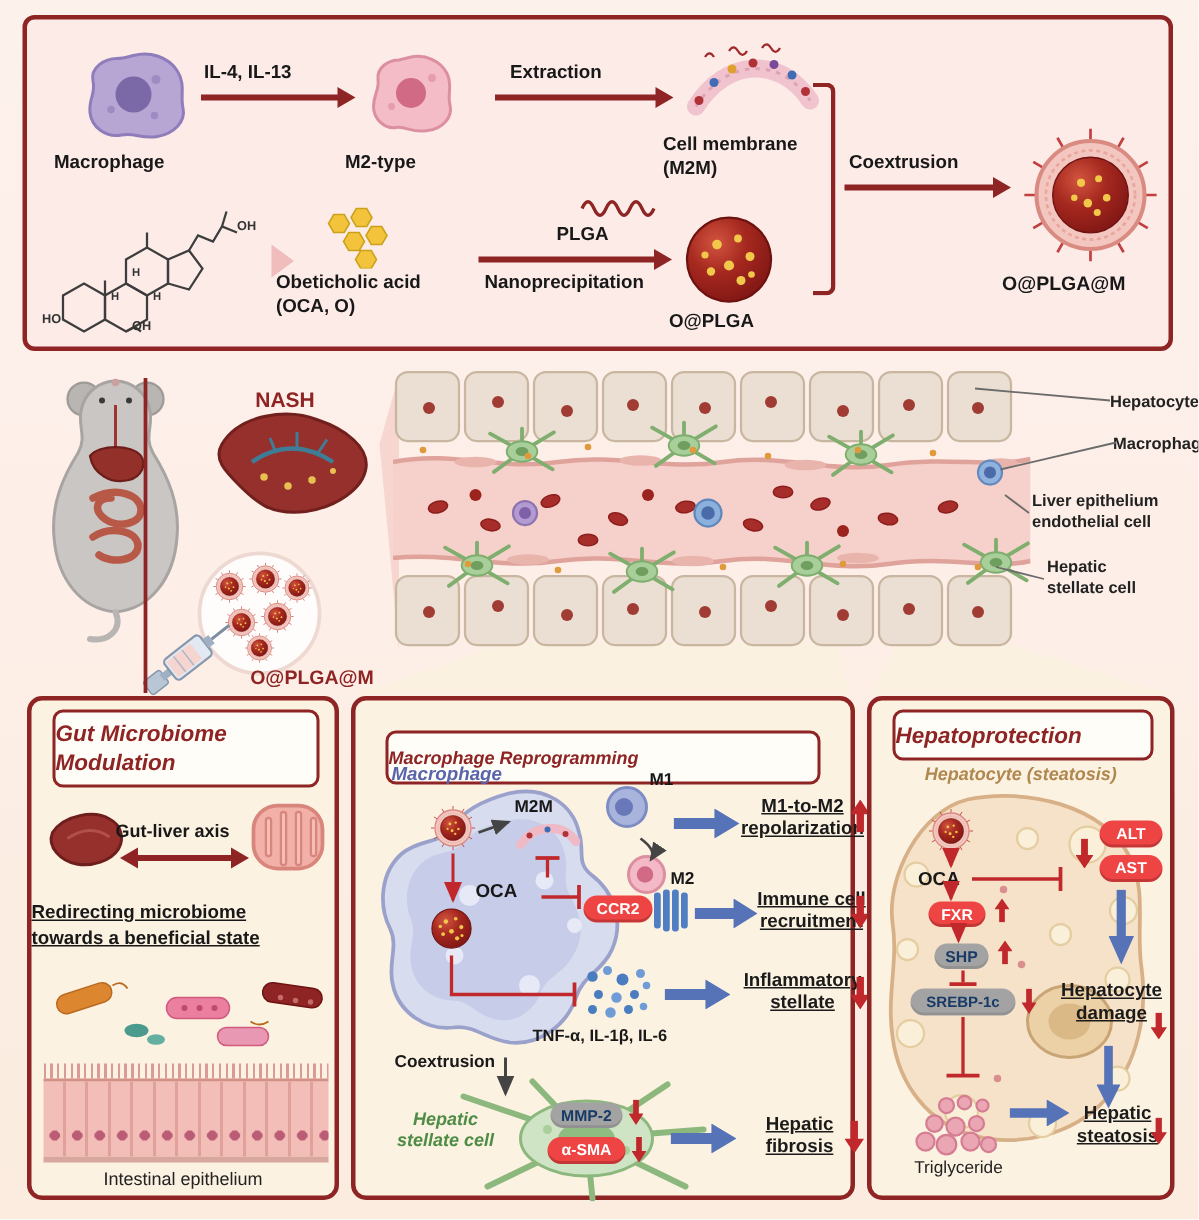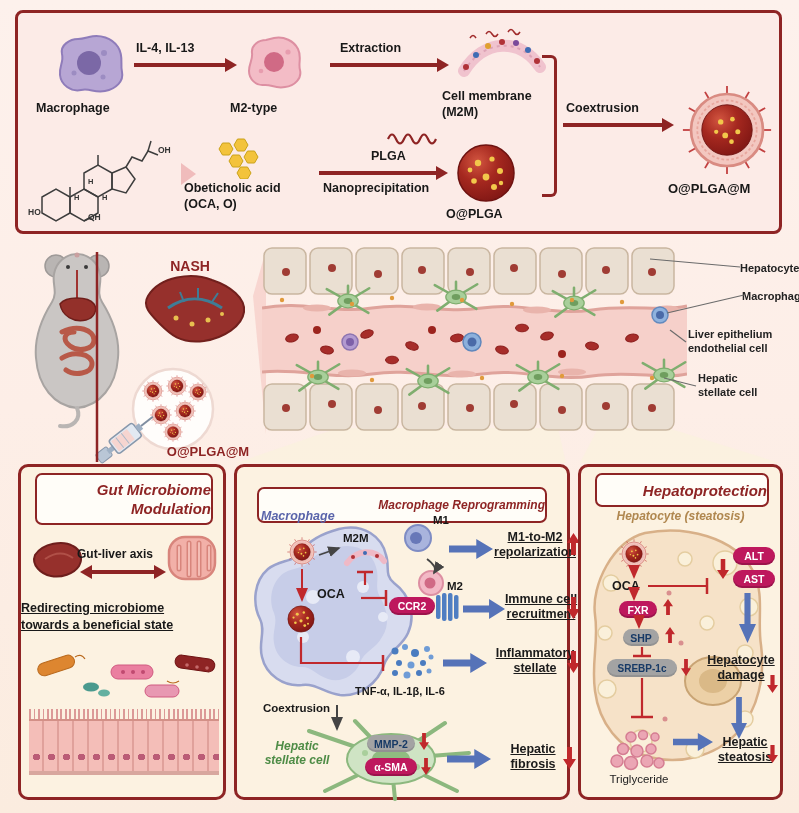--- a/index.html
+++ b/index.html
@@ -6,31 +6,31 @@
   .canvas{position:relative;width:799px;height:813px;overflow:hidden;
     background:linear-gradient(180deg,#fdf1ec 0%,#fdeee7 50%,#fbecdf 100%);
     font-family:"Liberation Sans",sans-serif;color:#181818;}
   .ab{position:absolute;}
   .tl{font-weight:bold;font-size:12.5px;color:#181818;text-align:left;line-height:1.25;white-space:nowrap;}
   .u{text-decoration:underline;}
   .out{font-weight:bold;font-size:12.5px;color:#1b1b1b;text-align:center;line-height:15px;white-space:nowrap;text-decoration:underline;}
   .panel{background:#fcf2e1;border:3px solid #8e2424;border-radius:10px;}
   .panel-top{background:#fcebe7;border:3px solid #8e2424;border-radius:8px;}
   .title-box{background:#fffdf8;border:2.5px solid #8e2424;border-radius:7px;color:#8e2424;
-    font-weight:bold;font-style:italic;display:flex;flex-direction:column;align-items:flex-end;justify-content:center;}
+    font-weight:bold;font-style:italic;display:flex;flex-direction:column;align-items:flex-start;justify-content:center;}
   .arr{position:absolute;height:3.5px;background:#8e2424;}
   .arr::after{content:"";position:absolute;right:-11px;top:-5.2px;width:0;height:0;
     border-left:12px solid #8e2424;border-top:7px solid transparent;border-bottom:7px solid transparent;}
   .arr2::before{content:"";position:absolute;left:-11px;top:-5.2px;width:0;height:0;
     border-right:12px solid #8e2424;border-top:7px solid transparent;border-bottom:7px solid transparent;}
   .fat{background:#5673b8;clip-path:polygon(0 32%,62% 32%,62% 0,100% 50%,62% 100%,62% 68%,0 68%);}
   .fatd{background:#5673b8;clip-path:polygon(32% 0,68% 0,68% 62%,100% 62%,50% 100%,0 62%,32% 62%);}
   .tdn{background:#c0282c;clip-path:polygon(31% 0,69% 0,69% 55%,100% 55%,50% 100%,0 55%,31% 55%);}
   .tup{background:#c0282c;clip-path:polygon(50% 0,100% 45%,69% 45%,69% 100%,31% 100%,31% 45%,0 45%);}
-  .pillb{position:absolute;background:#be185d;color:#fff;border-radius:9px;font-weight:bold;font-size:10.5px;
+  .pillb{position:absolute;background:#ef4444;color:#fff;border-radius:9px;font-weight:bold;font-size:10.5px;
     display:flex;align-items:center;justify-content:center;box-shadow:inset 0 -2px 0 rgba(0,0,0,.18);}
   .pilll{position:absolute;background:#a3a3a3;color:#173a66;border-radius:9px;font-weight:bold;font-size:10.5px;
     display:flex;align-items:center;justify-content:center;box-shadow:inset 0 -2px 0 rgba(0,0,0,.10);}
   .it{font-style:italic;font-weight:bold;white-space:nowrap;}
   .tri{width:0;height:0;border-top:11px solid transparent;border-bottom:11px solid transparent;border-left:15px solid #f0bcbc;}
   .bracket{width:12px;height:136px;border-top:3.5px solid #8e2424;border-right:3.5px solid #8e2424;border-bottom:3.5px solid #8e2424;border-radius:0 6px 6px 0;}
   .legend{font-weight:bold;font-size:11px;color:#222;white-space:nowrap;line-height:14px;}
   .epi-cilia{height:10px;background:repeating-linear-gradient(90deg,rgba(214,138,138,.85) 0 1.5px,transparent 1.5px 4.5px);}
   .epi-cells{height:50px;border-top:2px solid #d39087;
     background-image:radial-gradient(circle 3.5px at 7.5px 36px,#bb5c76 97%,transparent),
@@ -403,20 +403,21 @@
       <circle cx="158" cy="18" r="1.8" fill="#c46a6a"></circle>
         <circle cx="168" cy="20" r="1.8" fill="#c46a6a"></circle>
         <circle cx="178" cy="21" r="1.8" fill="#c46a6a"></circle>
       <path d="M46,10 q6,-4 10,2 M150,34 q-6,4 -12,0" stroke="#b96a1e" stroke-width="1.2" fill="none"></path>
     </svg>
     <div class="ab" style="left:8px;top:242px;width:190px">
       <div class="epi-cilia"></div>
       <div class="epi-cells"></div>
       <div class="epi-base"></div>
     </div>
+    <div class="ab" style="left:0;top:312px;width:202px;font-size:12px;color:#222;text-align:center">Intestinal epithelium</div>
   </div>
 
   <div class="panel ab" style="left:234px;top:464px;width:330px;height:330px">
     <div class="title-box ab" style="left:20px;top:20px;width:286px;height:32px;font-size:12px">Macrophage Reprogramming</div>
     <div class="it ab" style="left:24px;top:42px;font-size:12.5px;color:#5a64aa">Macrophage</div>
 
     <svg class="ab" style="left:6px;top:50px" width="202" height="202" viewBox="0 0 202 202">
       <path d="M96,12 C121,6 139,20 143,38 C147,50 141,58 151,66 C167,78 173,98 165,116 C159,130 145,134 141,148 C135,166 117,180 97,178 C81,176 73,166 59,168 C41,170 23,158 19,140 C15,126 23,114 17,102 C9,86 11,64 25,52 C37,42 51,46 59,34 C67,22 81,16 96,12 Z" fill="#d8dcef" stroke="#9aa2cc" stroke-width="2.5"></path>
       <path d="M96,30 C115,26 129,36 133,50 C137,62 131,70 137,80 C145,94 147,108 139,120 C133,132 121,134 117,146 C111,160 97,166 85,162 C73,158 69,150 59,150 C45,150 33,140 31,126 C29,114 35,106 31,96 C25,82 29,64 41,56 C51,50 61,52 67,44 C73,36 85,32 96,30 Z" fill="#c7cde8"></path>
       <circle cx="70" cy="80" r="7" fill="#e7eaf6"></circle>

